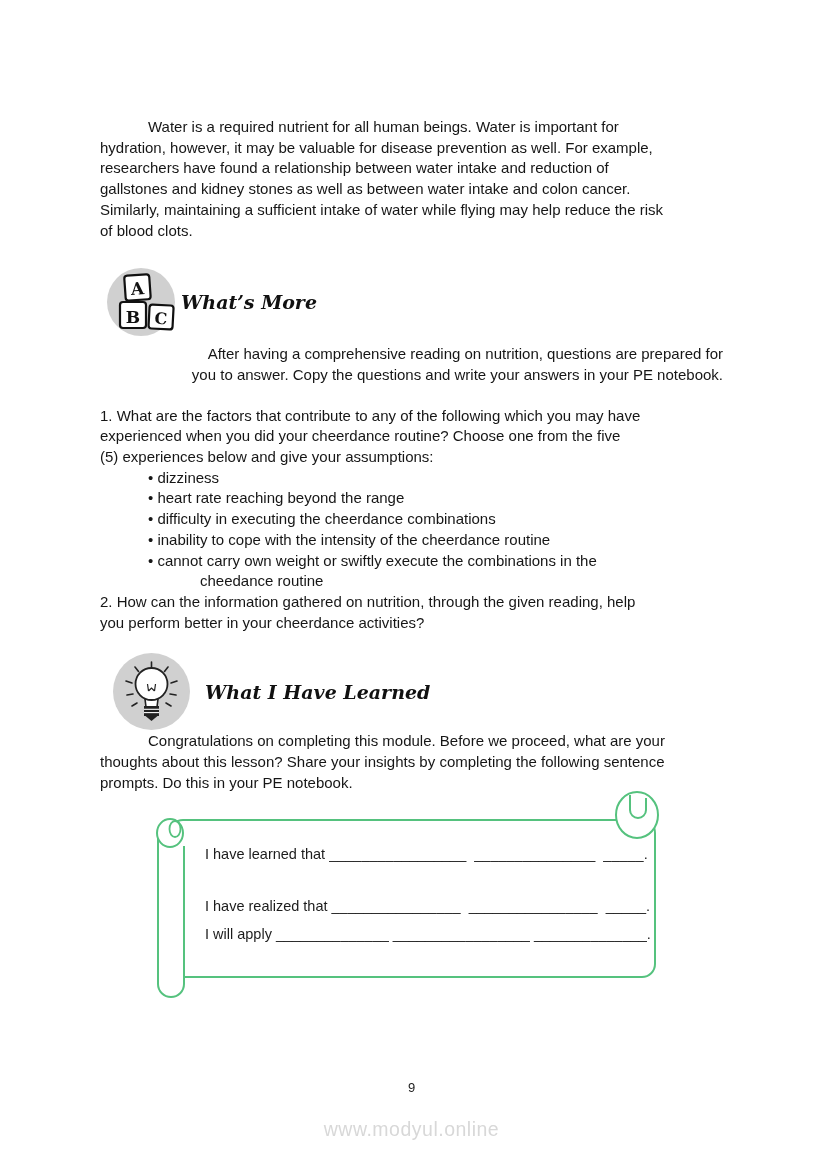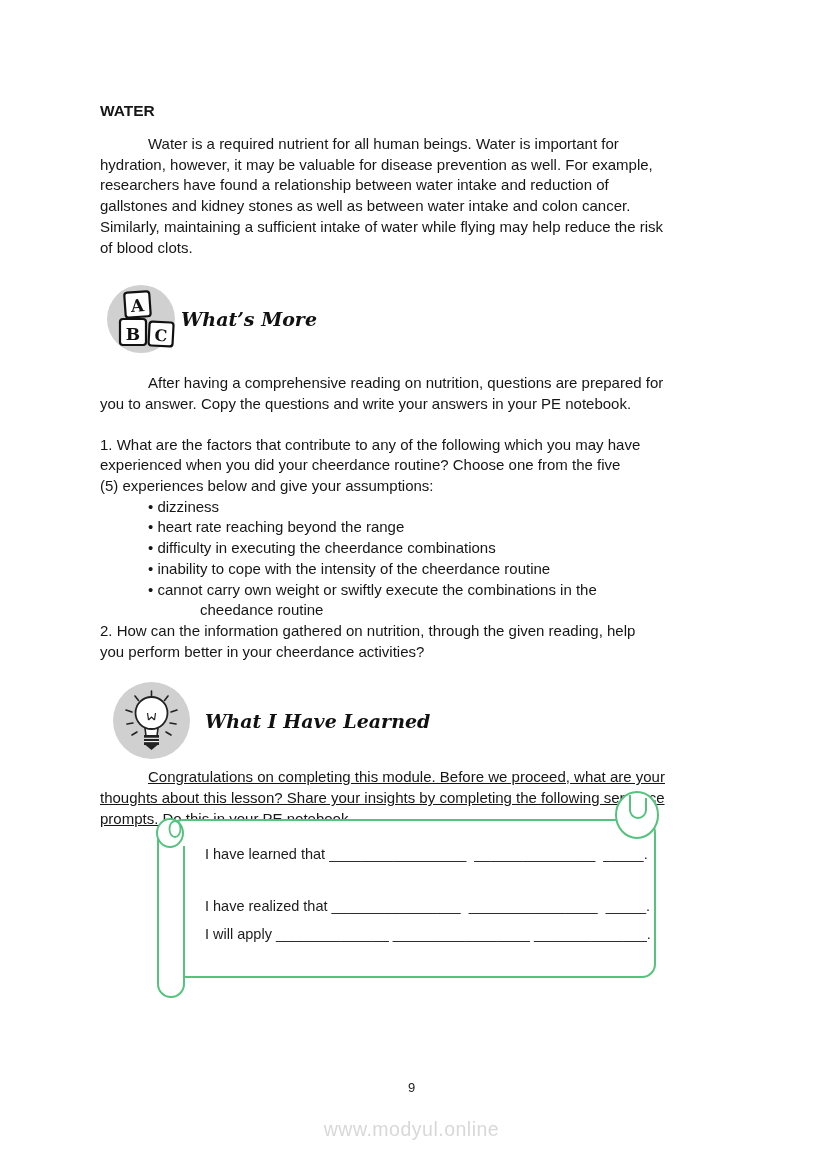--- a/index.html
+++ b/index.html
@@ -8,23 +8,23 @@
     font-family:"Liberation Sans", sans-serif; font-size:15px; line-height:20.7px;
     color:#161616; overflow:hidden; margin:0 auto;
   }
   .content { padding:102px 100px 0 100px; }
 
   .doc-heading { font-size:15.5px; font-weight:bold; line-height:17px; }
 
   .para { white-space:pre-line; }
   .para.indent { text-indent:48px; }
   .mt-para1 { margin-top:15px; }
-  .mt-intro { margin-top:20px; }
+  .mt-intro { margin-top:8px;text-align:right; }
   .mt-q1 { margin-top:20px; }
-  .mt-congrats { margin-top:8px;text-decoration:underline; }
+  .mt-congrats { margin-top:1px; }
 
   .icon-row { display:flex; align-items:center; }
   .icon-row.whats-more { margin-top:27px; height:68px; }
   .icon-row.wihl { margin-top:20px; height:77px; }
   .icon-abc { margin-left:7px; }
   .icon-bulb { margin-left:13px; }
   .section-title {
     font-family:"DejaVu Serif", serif; font-style:italic; font-weight:bold;
     font-size:19px; color:#111111; line-height:24px;
   }
@@ -50,21 +50,20 @@
     position:absolute; top:1119px; left:0; width:100%; text-align:center;
     font-size:19.5px; letter-spacing:0.5px; color:#d8d8d8;
   }
 </style>
 </head>
 <body>
 
 <div class="page">
   <div class="content">
 
-    <div class="doc-heading">WATER</div>
 
     <div class="para indent mt-para1">Water is a required nutrient for all human beings. Water is important for
 hydration, however, it may be valuable for disease prevention as well. For example,
 researchers have found a relationship between water intake and reduction of
 gallstones and kidney stones as well as between water intake and colon cancer.
 Similarly, maintaining a sufficient intake of water while flying may help reduce the risk
 of blood clots.</div>
 
     <div class="icon-row whats-more">
       <svg class="icon-abc" width="68" height="68" viewBox="0 0 68 68">

